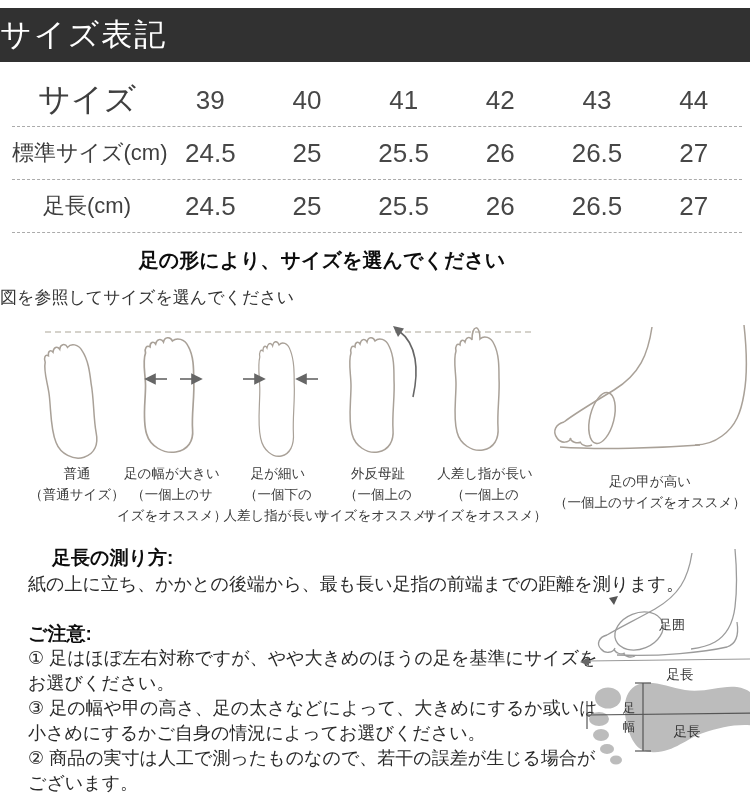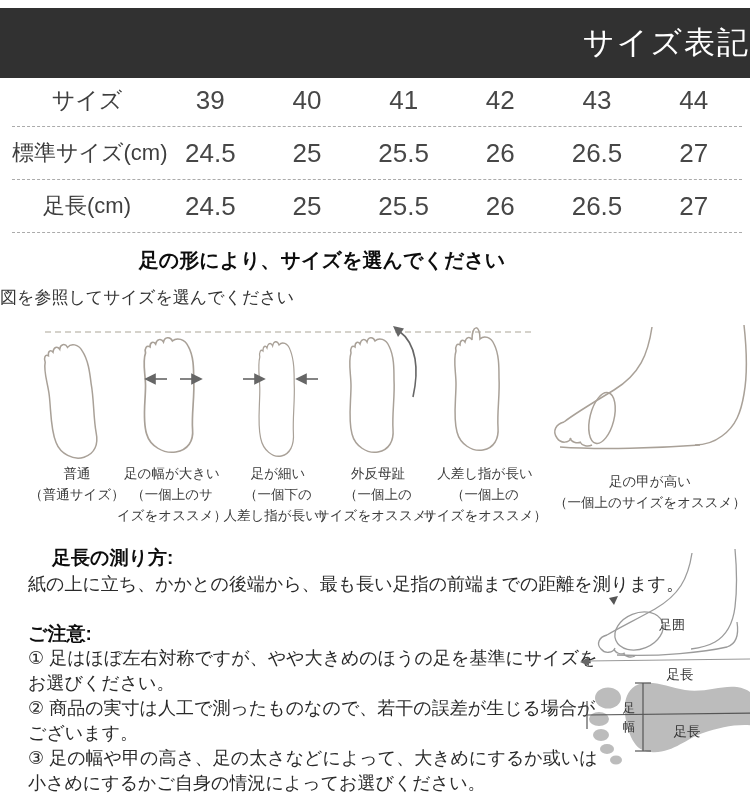--- a/index.html
+++ b/index.html
@@ -4,33 +4,33 @@
 <style>
   html,body{margin:0;padding:0;}
   body{
     width:750px;height:800px;position:relative;overflow:hidden;
     background:#ffffff;color:#222;
     font-family:"Liberation Sans","DejaVu Sans",sans-serif;
   }
 
   
   .header-bar{
-    position:absolute;top:8px;left:0;width:750px;height:70px;
-    background:#313131;display:flex;align-items:center;justify-content:flex-end;
+    position:absolute;top:8px;left:0;width:750px;height:54px;
+    background:#313131;display:flex;align-items:center;justify-content:flex-start;
   }
   .header-title{color:#fff;font-size:31px;letter-spacing:2px;}
 
   
   .size-table{position:absolute;top:74px;left:12px;width:730px;}
   .t-row{
     display:grid;grid-template-columns:150px repeat(6,1fr);
     align-items:center;height:52px;border-bottom:1px dashed #ababab;
   }
   .t-label{text-align:center;font-size:22px;color:#3f3f3f;white-space:nowrap;}
-  .t-row:first-child .t-label{font-size:23px;}
+  .t-row:first-child .t-label{font-size:32px;}
   .t-cell{text-align:center;font-size:26px;color:#474747;}
 
   
   .guide-heading{position:absolute;top:247px;left:0;width:644px;text-align:center;
     font-size:20px;font-weight:bold;color:#0d0d0d;}
   .guide-sub{position:absolute;top:286px;left:0;width:750px;text-align:left;
     font-size:17px;color:#333;}
 
   
   .feet-svg{position:absolute;top:322px;left:0;}
@@ -179,24 +179,24 @@
   <div class="foot-note">（一個上のサイズをオススメ）</div>
 </div>
 
 <div class="sec-heading" style="top:545px;margin-left:24px;">足長の測り方:</div>
 <div class="sec-body" style="top:572px;">紙の上に立ち、かかとの後端から、最も長い足指の前端までの距離を測ります。</div>
 
 <div class="sec-heading" style="top:621px;">ご注意:</div>
 <div class="notice-items">
   <div class="note-item">① 足はほぼ左右対称ですが、やや大きめのほうの足を基準にサイズを
 お選びください。</div>
+  <div class="note-item">③ 足の幅や甲の高さ、足の太さなどによって、大きめにするか或いは
+小さめにするかご自身の情況によってお選びください。</div>
   <div class="note-item">② 商品の実寸は人工で測ったものなので、若干の誤差が生じる場合が
 ございます。</div>
-  <div class="note-item">③ 足の幅や甲の高さ、足の太さなどによって、大きめにするか或いは
-小さめにするかご自身の情況によってお選びください。</div>
 </div>
 
 <svg class="diagram-svg" width="175" height="255" viewBox="0 0 175 255" aria-hidden="true">
 
   <g fill="none" stroke="#9b9b9b" stroke-width="1.3">
     <path d="M160,4 C162,26 162,46 160,62 C158,78 152,90 140,97 C133,101 124,103 116,104"></path>
     <path d="M117,8 C113,34 104,50 80,64 C62,74 42,84 32,90"></path>
     <path d="M32,90 C24,92 21,99 26,104 C30,109 38,108 40,103 M39,104 C40,108 46,110 50,108 M48,108 C50,112 56,113 60,111"></path>
     <path d="M42,110 C85,112 130,107 152,102 C161,99 164,90 162,77"></path>
     <ellipse cx="64" cy="86" rx="25" ry="18" transform="rotate(-22 64 86)"></ellipse>

